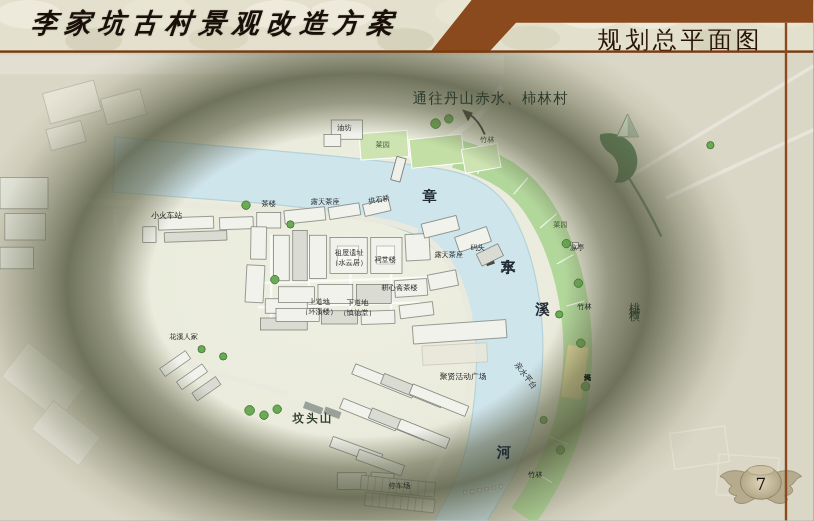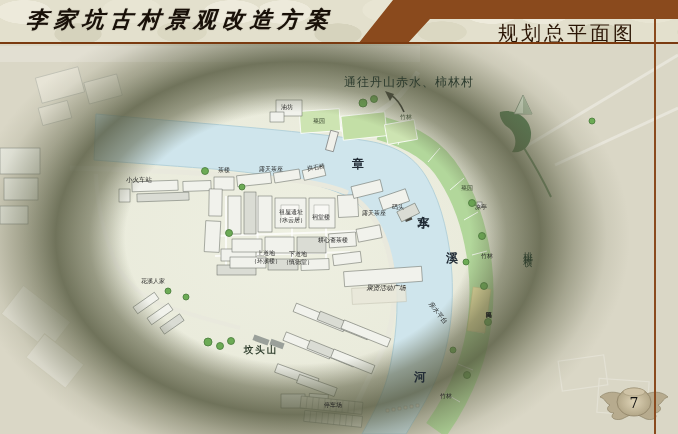--- a/index.html
+++ b/index.html
@@ -279,21 +279,21 @@
       <div class="lbl" style="left: 321px; top: 217px; font-size: 6px; transform: translate(-50%, -50%);">祠堂楼</div>
       <div class="lbl" style="left: 333px; top: 240px; font-size: 6px; transform: translate(-50%, -50%);">耕心斋茶楼</div>
       <div class="lbl" style="left: 266px; top: 256px; font-size: 6px; transform: translate(-50%, -50%);">上道地
 （环溪楼）</div>
       <div class="lbl" style="left: 298px; top: 257px; font-size: 6px; transform: translate(-50%, -50%);">下道地
 （慎德堂）</div>
       <div class="lbl vert" style="left: 528px; top: 249px; font-size: 9.5px; color: rgb(49, 64, 47); letter-spacing: 3px; transform: translate(-50%, -50%);">桃树横</div>
       <div class="lbl" style="left: 487px; top: 256px; font-size: 6px; transform: translate(-50%, -50%);">竹林</div>
       <div class="lbl serif" style="left: 452px; top: 258px; font-size: 12px; color: rgb(34, 44, 54); transform: translate(-50%, -50%);">溪</div>
       <div class="lbl" style="left: 153px; top: 281px; font-size: 6px; transform: translate(-50%, -50%);">花溪人家</div>
-      <div class="lbl" style="left: 386px; top: 288px; font-size: 6.5px; transform: translate(-50%, -50%); font-style: italic;">聚贤活动广场</div>
+      <div class="lbl" style="left: 386px; top: 314px; font-size: 6.5px; transform: translate(-50%, -50%);">聚贤活动广场</div>
       <div class="lbl" style="left: 438px; top: 313px; font-size: 6.5px; transform: translate(-50%, -50%) rotate(52deg);">亲水平台</div>
       <div class="lbl vert" style="left: 489px; top: 307px; font-size: 6px; transform: translate(-50%, -50%);">河埠码头</div>
       <div class="lbl" style="left: 261px; top: 350px; font-size: 9.5px; color: rgb(49, 64, 47); letter-spacing: 2px; transform: translate(-50%, -50%); font-weight: bold;">坟头山</div>
       <div class="lbl serif" style="left: 420px; top: 377px; font-size: 12px; color: rgb(34, 44, 54); transform: translate(-50%, -50%);">河</div>
       <div class="lbl" style="left: 333px; top: 405px; font-size: 6px; transform: translate(-50%, -50%);">停车场</div>
       <div class="lbl" style="left: 446px; top: 396px; font-size: 6px; transform: translate(-50%, -50%);">竹林</div>
     </div>
 
   <header>
     <div class="hdr-brown"></div>

